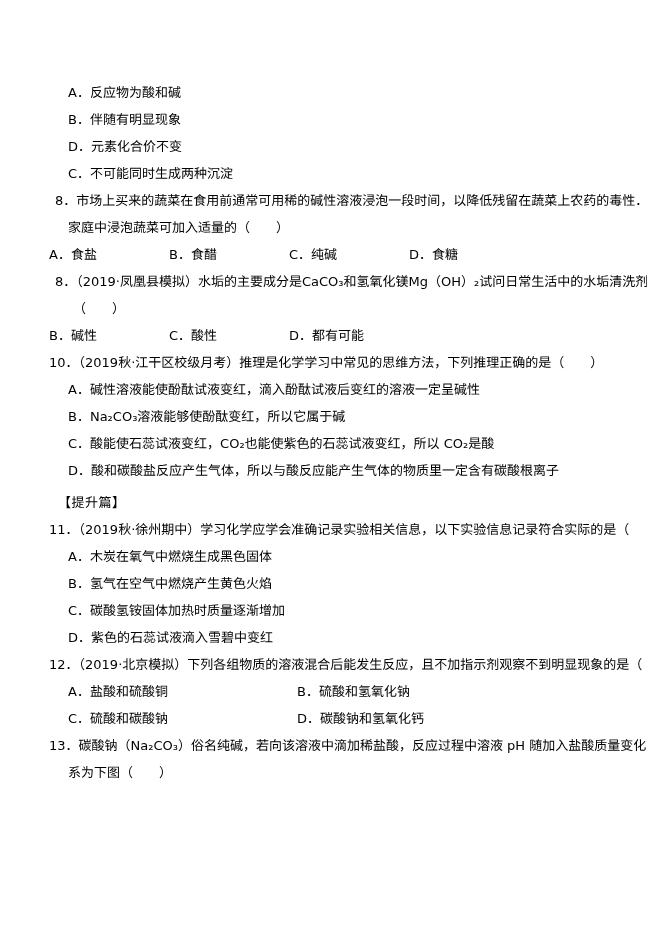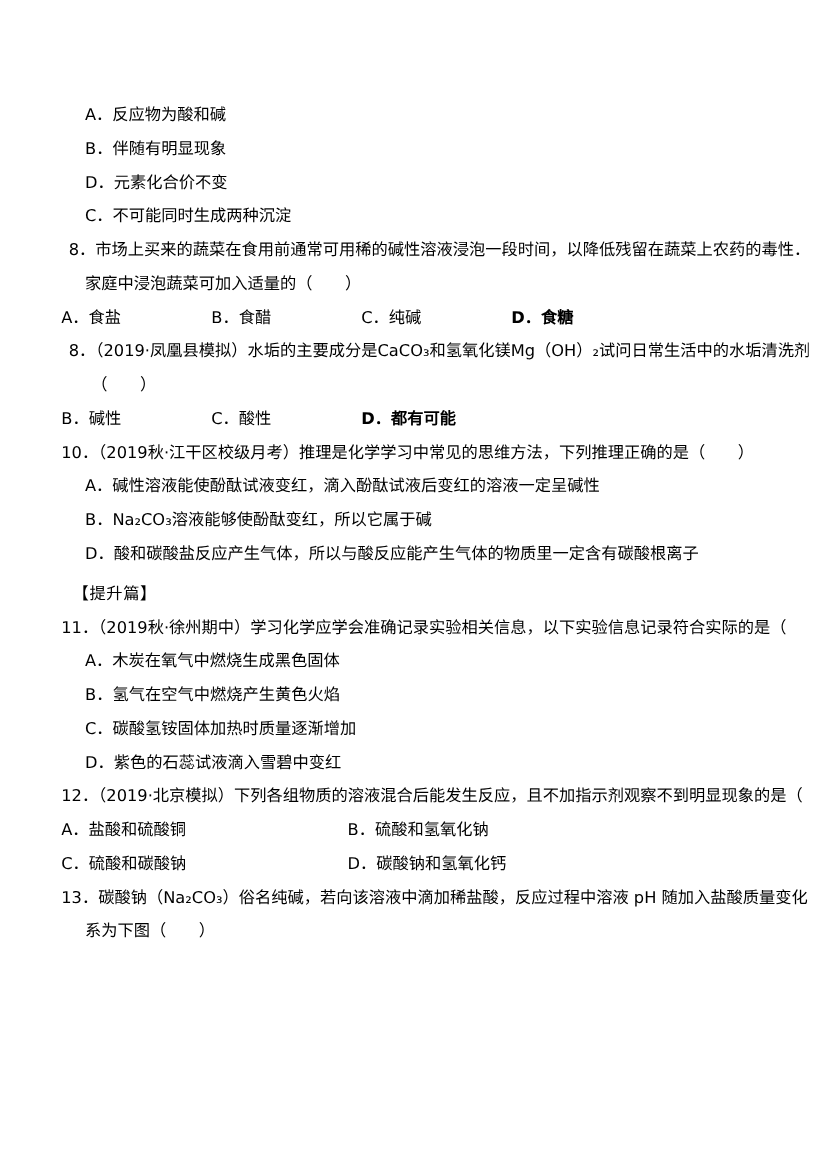--- a/index.html
+++ b/index.html
@@ -40,25 +40,26 @@
   
   .optrow4 {
     display: flex;
   }
   .optrow4 .o {
     width: 120px;
     flex: 0 0 120px;
     white-space: pre;
     overflow: visible;
   }
-  .optrow4 .o:last-child { width: auto; flex: 0 0 auto; font-weight: bold; }
+  .optrow4 .o:last-child { width: auto; flex: 0 0 auto; }
   
   .optrow2 {
     display: grid;
     grid-template-columns: 229px 1fr;
+    margin-left: 19px;
   }
   .optrow2 .o { white-space: pre; }
   .sect {
     font-weight: normal;
     margin-left: 9px;
     margin-top: 5px;
     letter-spacing: 0.5px;
   }
 </style>
 </head>
@@ -84,20 +85,21 @@
   <div class="ln ind2">（　　）</div>
   <div class="ln optrow4">
     <span class="o">B．碱性</span>
     <span class="o">C．酸性</span>
     <span class="o">D．都有可能</span>
   </div>
 
   <div class="ln q2">10．（2019秋·江干区校级月考）推理是化学学习中常见的思维方法，下列推理正确的是（　　）</div>
   <div class="ln ind">A．碱性溶液能使酚酞试液变红，滴入酚酞试液后变红的溶液一定呈碱性</div>
   <div class="ln ind">B．Na₂CO₃溶液能够使酚酞变红，所以它属于碱</div>
+  <div class="ln ind">C．酸能使石蕊试液变红，CO₂也能使紫色的石蕊试液变红，所以 CO₂是酸</div>
   <div class="ln ind">D．酸和碳酸盐反应产生气体，所以与酸反应能产生气体的物质里一定含有碳酸根离子</div>
 
   <div class="ln sect">【提升篇】</div>
 
   <div class="ln q2">11．（2019秋·徐州期中）学习化学应学会准确记录实验相关信息，以下实验信息记录符合实际的是（　　）</div>
   <div class="ln ind">A．木炭在氧气中燃烧生成黑色固体</div>
   <div class="ln ind">B．氢气在空气中燃烧产生黄色火焰</div>
   <div class="ln ind">C．碳酸氢铵固体加热时质量逐渐增加</div>
   <div class="ln ind">D．紫色的石蕊试液滴入雪碧中变红</div>
 

